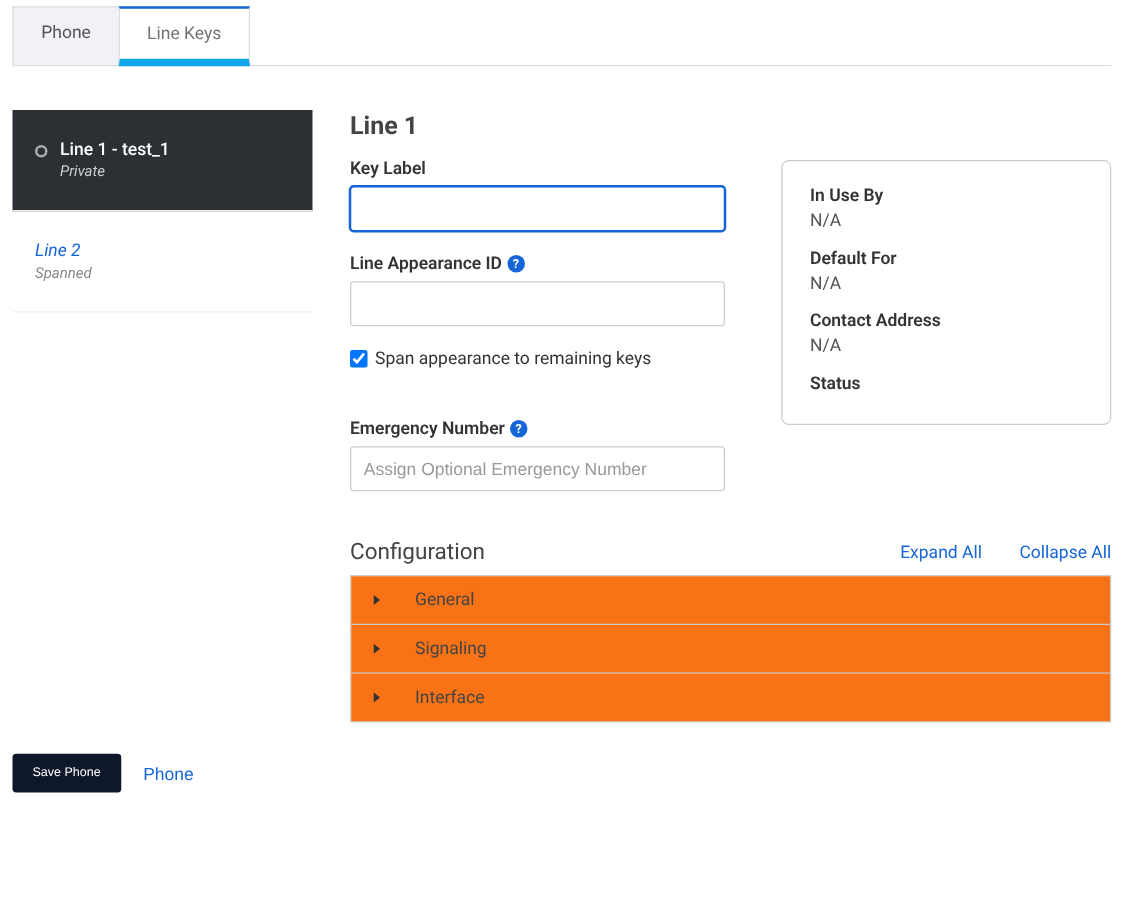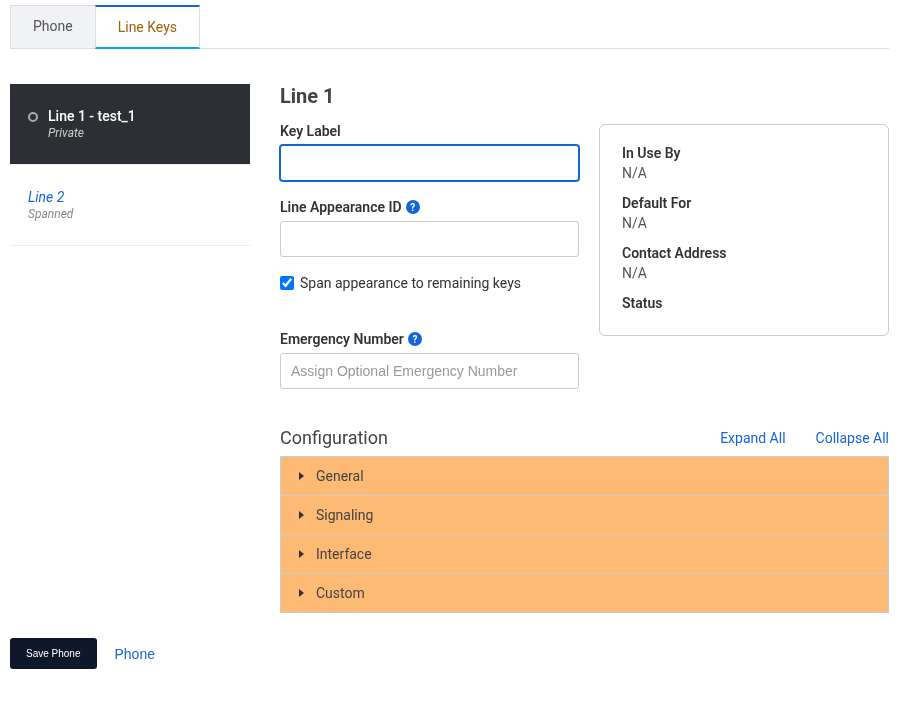--- a/index.html
+++ b/index.html
@@ -1,34 +1,34 @@
 <!DOCTYPE html>
 <html><head>
 <meta charset="utf-8">
 <style>
   * { box-sizing: border-box; margin: 0; padding: 0; }
   body { font-family: -apple-system, BlinkMacSystemFont, "Segoe UI", Roboto, Arial, sans-serif; font-size: 14px; color: #333; background: #fff; width: 899px; }
 
   .tabs { display: flex; border-bottom: 1px solid #ddd; margin: 5px 10px 0 10px; }
   .tab { padding: 12px 22px; cursor: pointer; color: #555; background: #f0f2f5; border: 1px solid #ddd; border-bottom: none; margin-right: 0; }
-  .tab.active { background: #fff; color: #a16207; border-top: 2px solid #1565d8; border-bottom: 2px solid #0ea5e9; margin-bottom: -1px; }
+  .tab.active { background: #fff; color: #737373; border-top: 2px solid #1565d8; border-bottom: 6px solid #0ea5e9; margin-bottom: -1px; }
   .tab:not(.active) { border-right: none; }
 
   .content { display: flex; padding: 0 10px; }
 
   .sidebar { width: 240px; margin-top: 35px; }
   .sidebar-item { padding: 24px 18px; cursor: pointer; border-bottom: 1px solid #eee; }
   .sidebar-item.active { background: #2c3034; color: #fff; display: flex; align-items: flex-start; gap: 10px; }
   .sidebar-item.active .radio { width: 10px; height: 10px; border: 2px solid #aaa; border-radius: 50%; margin-top: 4px; flex-shrink: 0; }
   .sidebar-item .title { font-size: 14px; font-weight: 500; }
   .sidebar-item .subtitle { font-size: 12px; font-style: italic; color: #ccc; margin-top: 2px; }
   .sidebar-item.inactive .title { color: #1565d8; font-weight: 400; font-style: italic; }
   .sidebar-item.inactive .subtitle { color: #888; font-style: italic; font-size: 12px; margin-top: 2px; }
   .form-col { flex: 1; min-width: 0; }
-  .info-col { width: 290px; }
+  .info-col { width: 264px; }
 
   h2.page-title { font-size: 20px; font-weight: 700; color: #444; margin-bottom: 15px; }
   .field-label { font-size: 14px; font-weight: 600; color: #333; margin-bottom: 6px; display: flex; align-items: center; gap: 4px; }
   .help-icon { width: 14px; height: 14px; border-radius: 50%; background: #1565d8; color: #fff; font-size: 10px; font-weight: bold; display: inline-flex; align-items: center; justify-content: center; }
   .text-input { width: 100%; max-width: 300px; padding: 9px 10px; border: 1px solid #ccc; border-radius: 3px; font-size: 14px; margin-bottom: 18px; }
   .text-input.focused { border: 1px solid #1565d8; box-shadow: 0 0 0 1px #1565d8; }
   .text-input::placeholder { color: #999; }
 
   .checkbox-row { display: flex; align-items: center; gap: 6px; margin-bottom: 40px; }
   .checkbox { width: 14px; height: 14px; }
@@ -38,21 +38,21 @@
   .info-card .row:last-child { margin-bottom: 0; }
   .info-card .label { font-weight: 600; color: #333; margin-bottom: 4px; font-size: 14px; }
   .info-card .value { color: #555; font-size: 14px; }
 
   .config-section { margin-top: 20px; }
   .config-header { display: flex; align-items: center; justify-content: space-between; margin-bottom: 8px; }
   .config-header h3 { font-size: 18px; font-weight: 400; color: #444; }
   .config-links { display: flex; gap: 30px; }
   .config-links a { color: #1565d8; font-size: 14px; text-decoration: none; cursor: pointer; }
   .accordion { border: 1px solid #ccc; }
-  .acc-item { border-bottom: 1px solid #ccc; padding: 11px 18px; display: flex; align-items: center; gap: 12px; cursor: pointer; background: #fdba74; }
+  .acc-item { border-bottom: 1px solid #ccc; padding: 11px 18px; display: flex; align-items: center; gap: 28px; cursor: pointer; background: #f97316; }
   .acc-item:last-child { border-bottom: none; }
   .caret { width: 0; height: 0; border-top: 4px solid transparent; border-bottom: 4px solid transparent; border-left: 5px solid #333; }
   .acc-item .label { color: #444; }
 
   .footer { padding: 25px 10px 15px 10px; display: flex; gap: 18px; align-items: center; }
   .btn-primary { background: #0f172a; color: #fff; border: none; padding: 10px 16px; border-radius: 3px; font-size: 10px; cursor: pointer; }
   .btn-link { color: #1565d8; background: none; border: none; font-size: 14px; cursor: pointer; }
 </style>
 </head>
 <body>
@@ -138,24 +138,20 @@
           <span class="label">General</span>
         </div>
         <div class="acc-item">
           <div class="caret"></div>
           <span class="label">Signaling</span>
         </div>
         <div class="acc-item">
           <div class="caret"></div>
           <span class="label">Interface</span>
         </div>
-        <div class="acc-item">
-          <div class="caret"></div>
-          <span class="label">Custom</span>
-        </div>
       </div>
     </div>
   </div>
 </div>
 
 <div class="footer">
   <button class="btn-primary">Save Phone</button>
   <button class="btn-link">Phone</button>
 </div>
 

